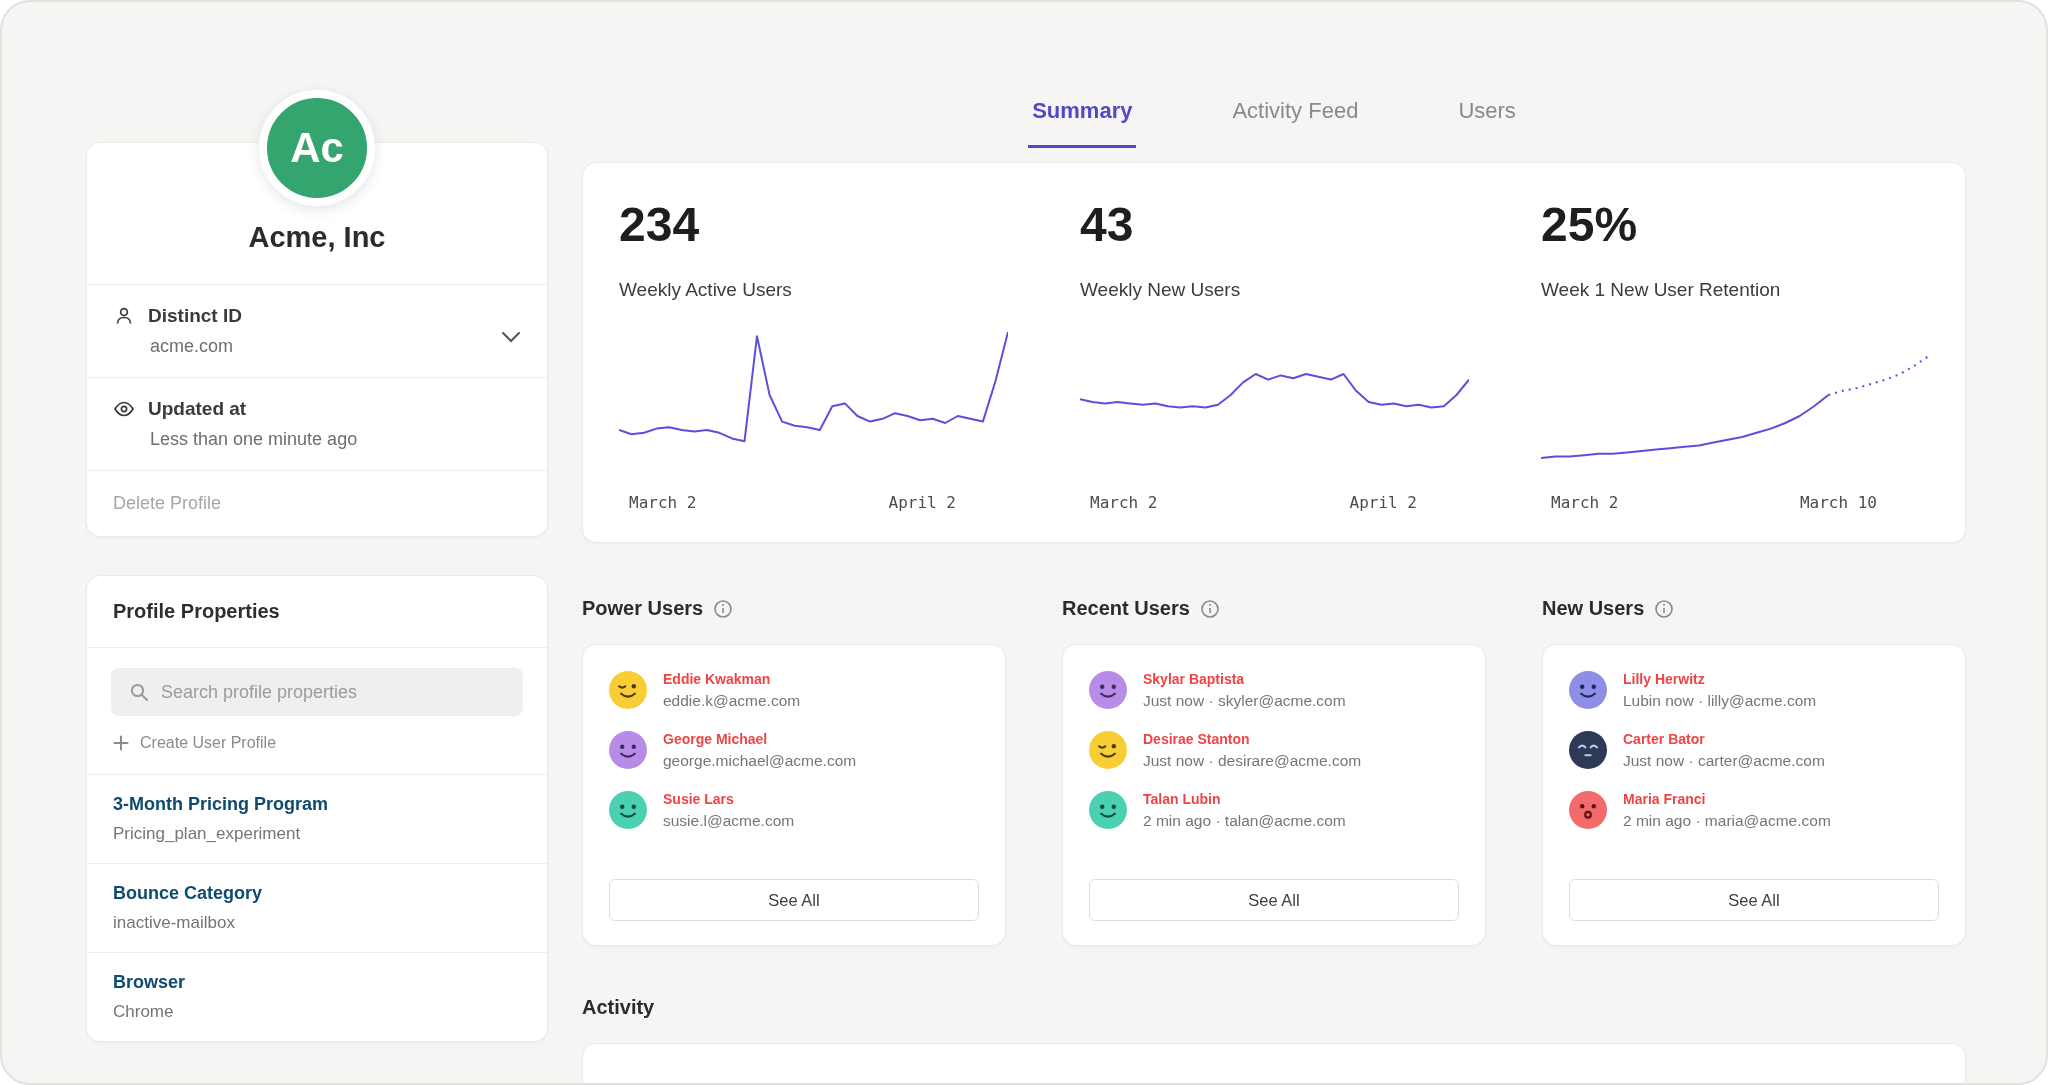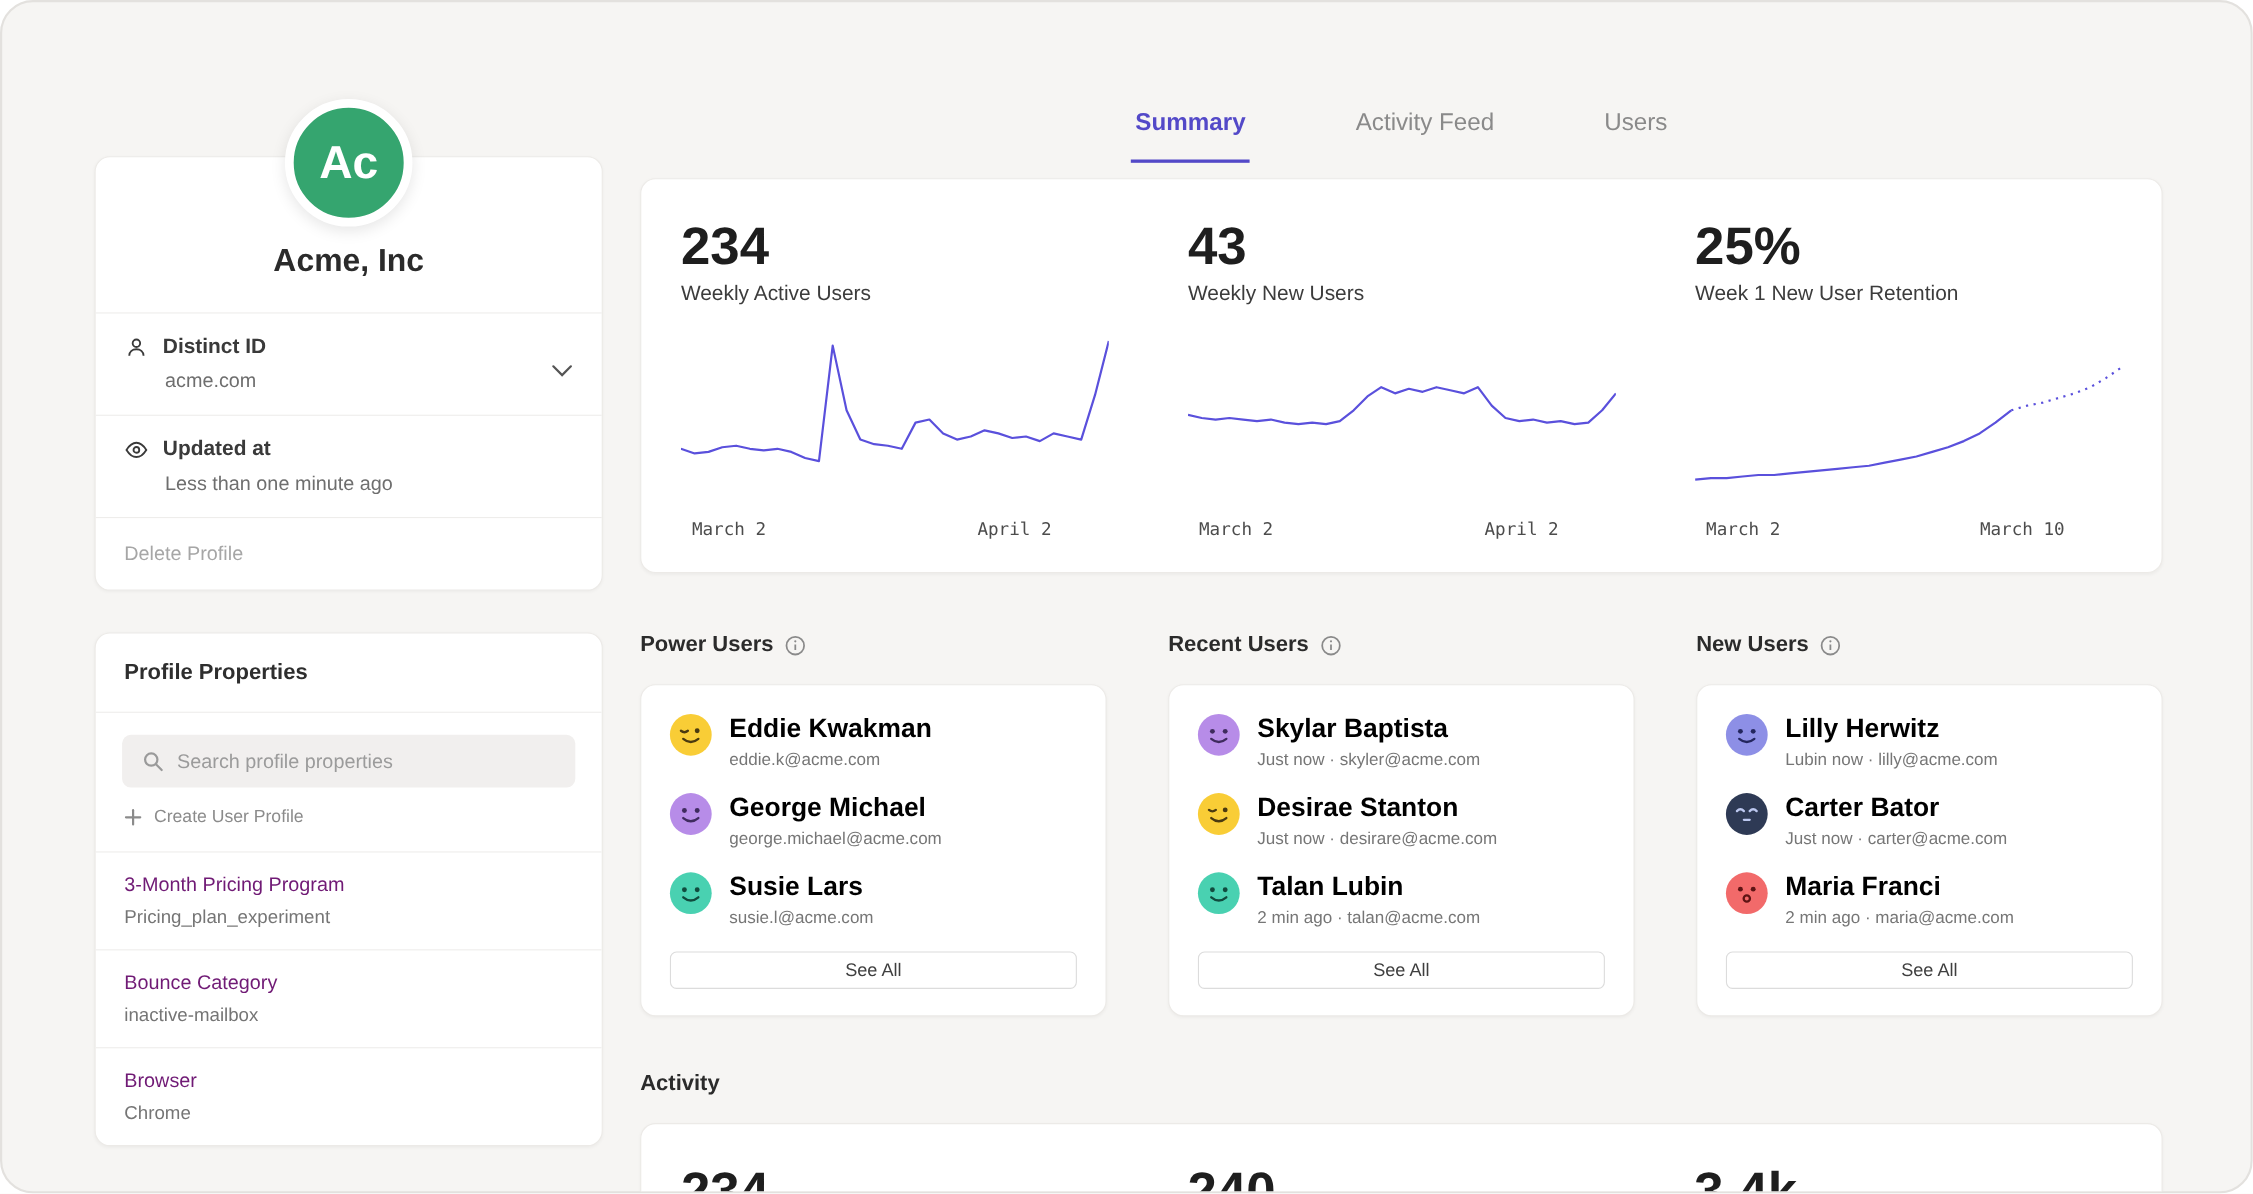--- a/index.html
+++ b/index.html
@@ -36,46 +36,46 @@
   .search-wrap { padding:4px 24px 0; position:relative; }
   .search-wrap svg { position:absolute; left:42px; top:18px; }
   .search-input {
     width:100%; height:48px; border:none; outline:none;
     background:#f1efee; border-radius:8px; padding:0 16px 0 50px;
     font-size:18px; color:#444; font-family:"Liberation Sans", sans-serif;
   }
   .search-input::placeholder { color:#9b9b9b; }
   .create-link { display:flex; align-items:center; gap:11px; padding:18px 26px 22px; font-size:16px; color:#8b8b8b; cursor:pointer; }
   .prop-item { border-top:1px solid #eeedeb; padding:19px 26px; }
-  .prop-label { font-size:18px; font-weight:400; color:#701a75; }
+  .prop-label { font-size:18px; font-weight:700; color:#0c4a6e; }
   .prop-value { font-size:17px; color:#757575; margin-top:9px; }
 
   
   .main { position:absolute; left:580px; top:88px; width:1384px; }
   .tabs { display:flex; justify-content:center; gap:92px; height:58px; }
   .tab { font-size:22px; color:#8a8a8a; padding:8px 4px 14px; cursor:pointer; }
   .tab.active { color:#5349c8; font-weight:700; border-bottom:3px solid #5349c8; }
 
   .stats-card { margin-top:14px; display:grid; grid-template-columns:1fr 1fr 1fr; padding:34px 0 30px; }
   .stat-col { padding:0 36px; }
   .stat-value { font-size:48px; font-weight:700; color:#1e1e1e; }
-  .stat-title { margin-top:5px; font-size:19px; color:#3c3c3c; }
+  .stat-title { margin-top:27px; font-size:19px; color:#3c3c3c; }
   .spark { height:150px; margin-top:26px; }
   .axis { display:flex; justify-content:space-between; margin-top:16px; padding:0 52px 0 10px;
           font-family:"DejaVu Sans Mono", monospace; font-size:16px; color:#4c4c4c; }
 
   .sections { display:grid; grid-template-columns:1fr 1fr 1fr; gap:56px; margin-top:54px; }
   .section-head { display:flex; align-items:center; gap:10px; }
   .section-title { font-size:20px; font-weight:700; color:#2b2b2b; }
   .users-card { margin-top:24px; padding:26px 26px 24px; height:302px; display:flex; flex-direction:column; }
   .user-rows { flex:1; }
   .user-row { display:flex; gap:16px; align-items:flex-start; margin-bottom:21px; cursor:pointer; }
   .avatar { width:38px; height:38px; border-radius:50%; flex:none; }
   .avatar svg { width:38px; height:38px; display:block; }
-  .user-name { font-size:24px; font-weight:700; color:#000000; }
+  .user-name { font-size:14px; font-weight:700; color:#ef4444; }
   .user-sub { font-size:15.5px; color:#767676; margin-top:5px; }
   .see-all {
     width:100%; height:42px; background:#fff; border:1px solid #dcdcdc; border-radius:6px;
     font-size:16.5px; color:#3f3f3f; cursor:pointer; font-family:"Liberation Sans", sans-serif;
   }
 
   .activity { margin-top:50px; }
   .activity-title { font-size:20px; font-weight:700; color:#2b2b2b; }
   .activity-card { margin-top:24px; border-radius:14px 14px 0 0; display:grid; grid-template-columns:1fr 1fr 1fr; padding:34px 0 60px; }
   .icon { display:inline-flex; align-items:center; }

